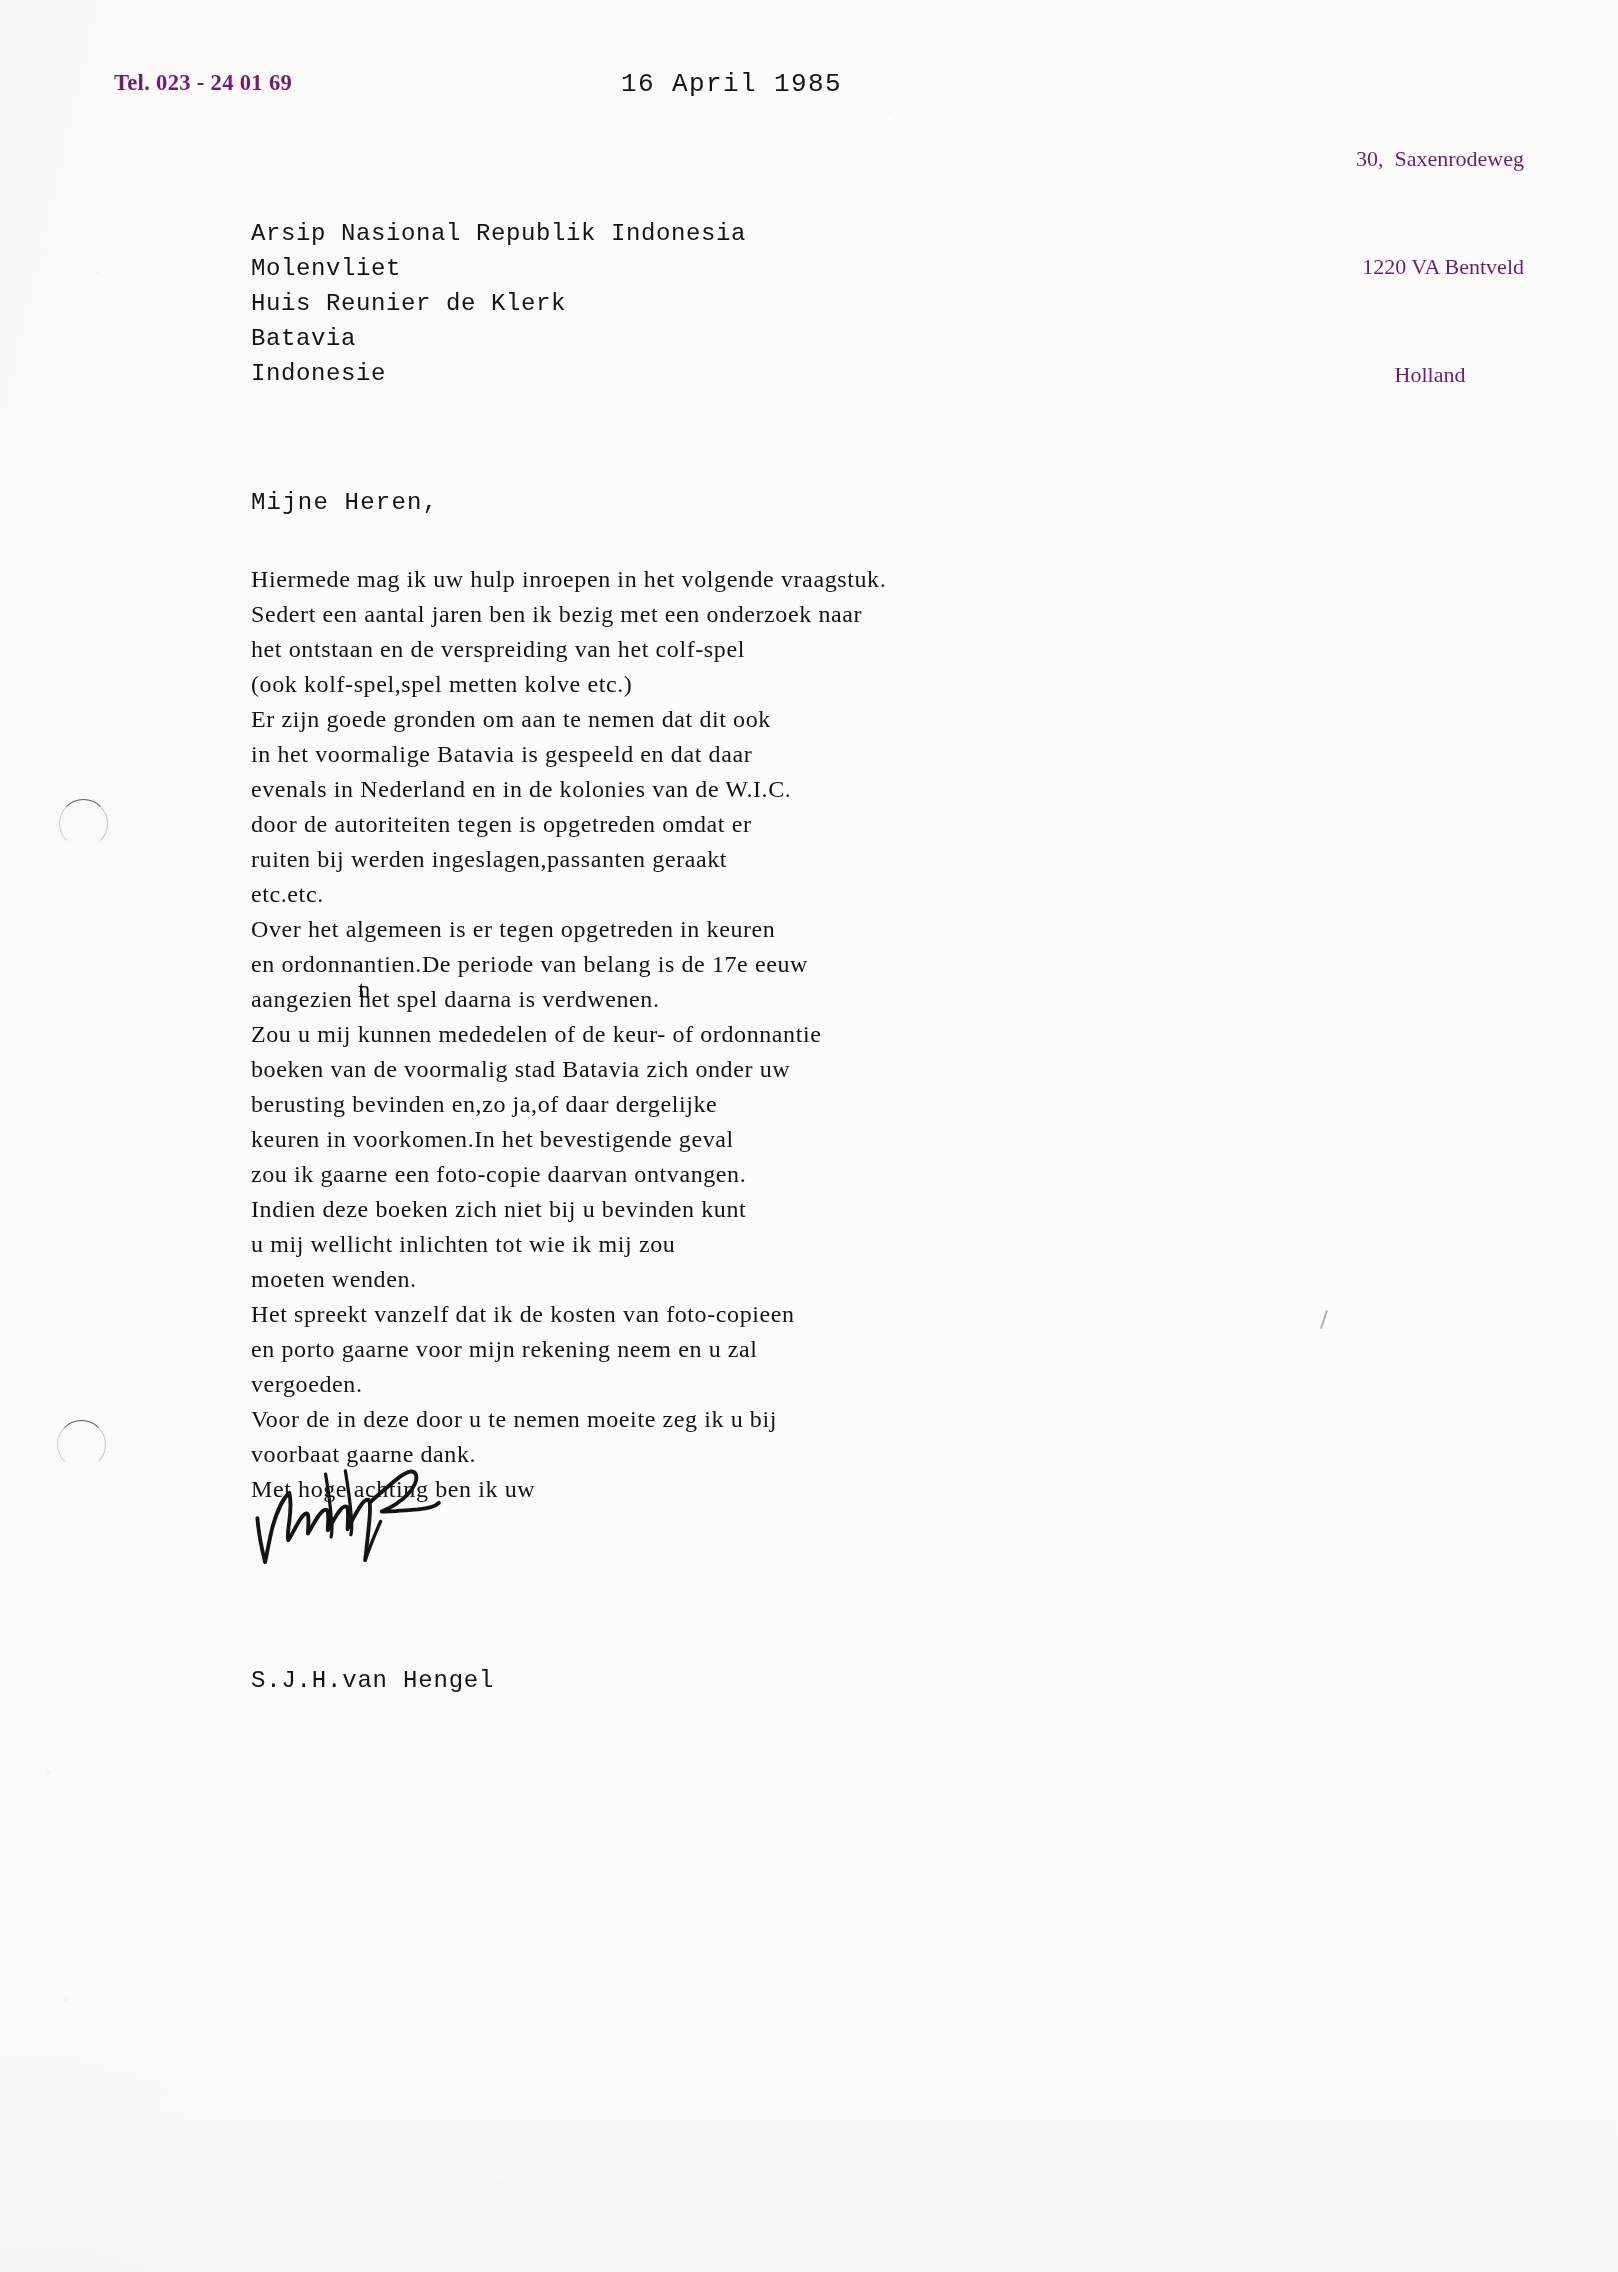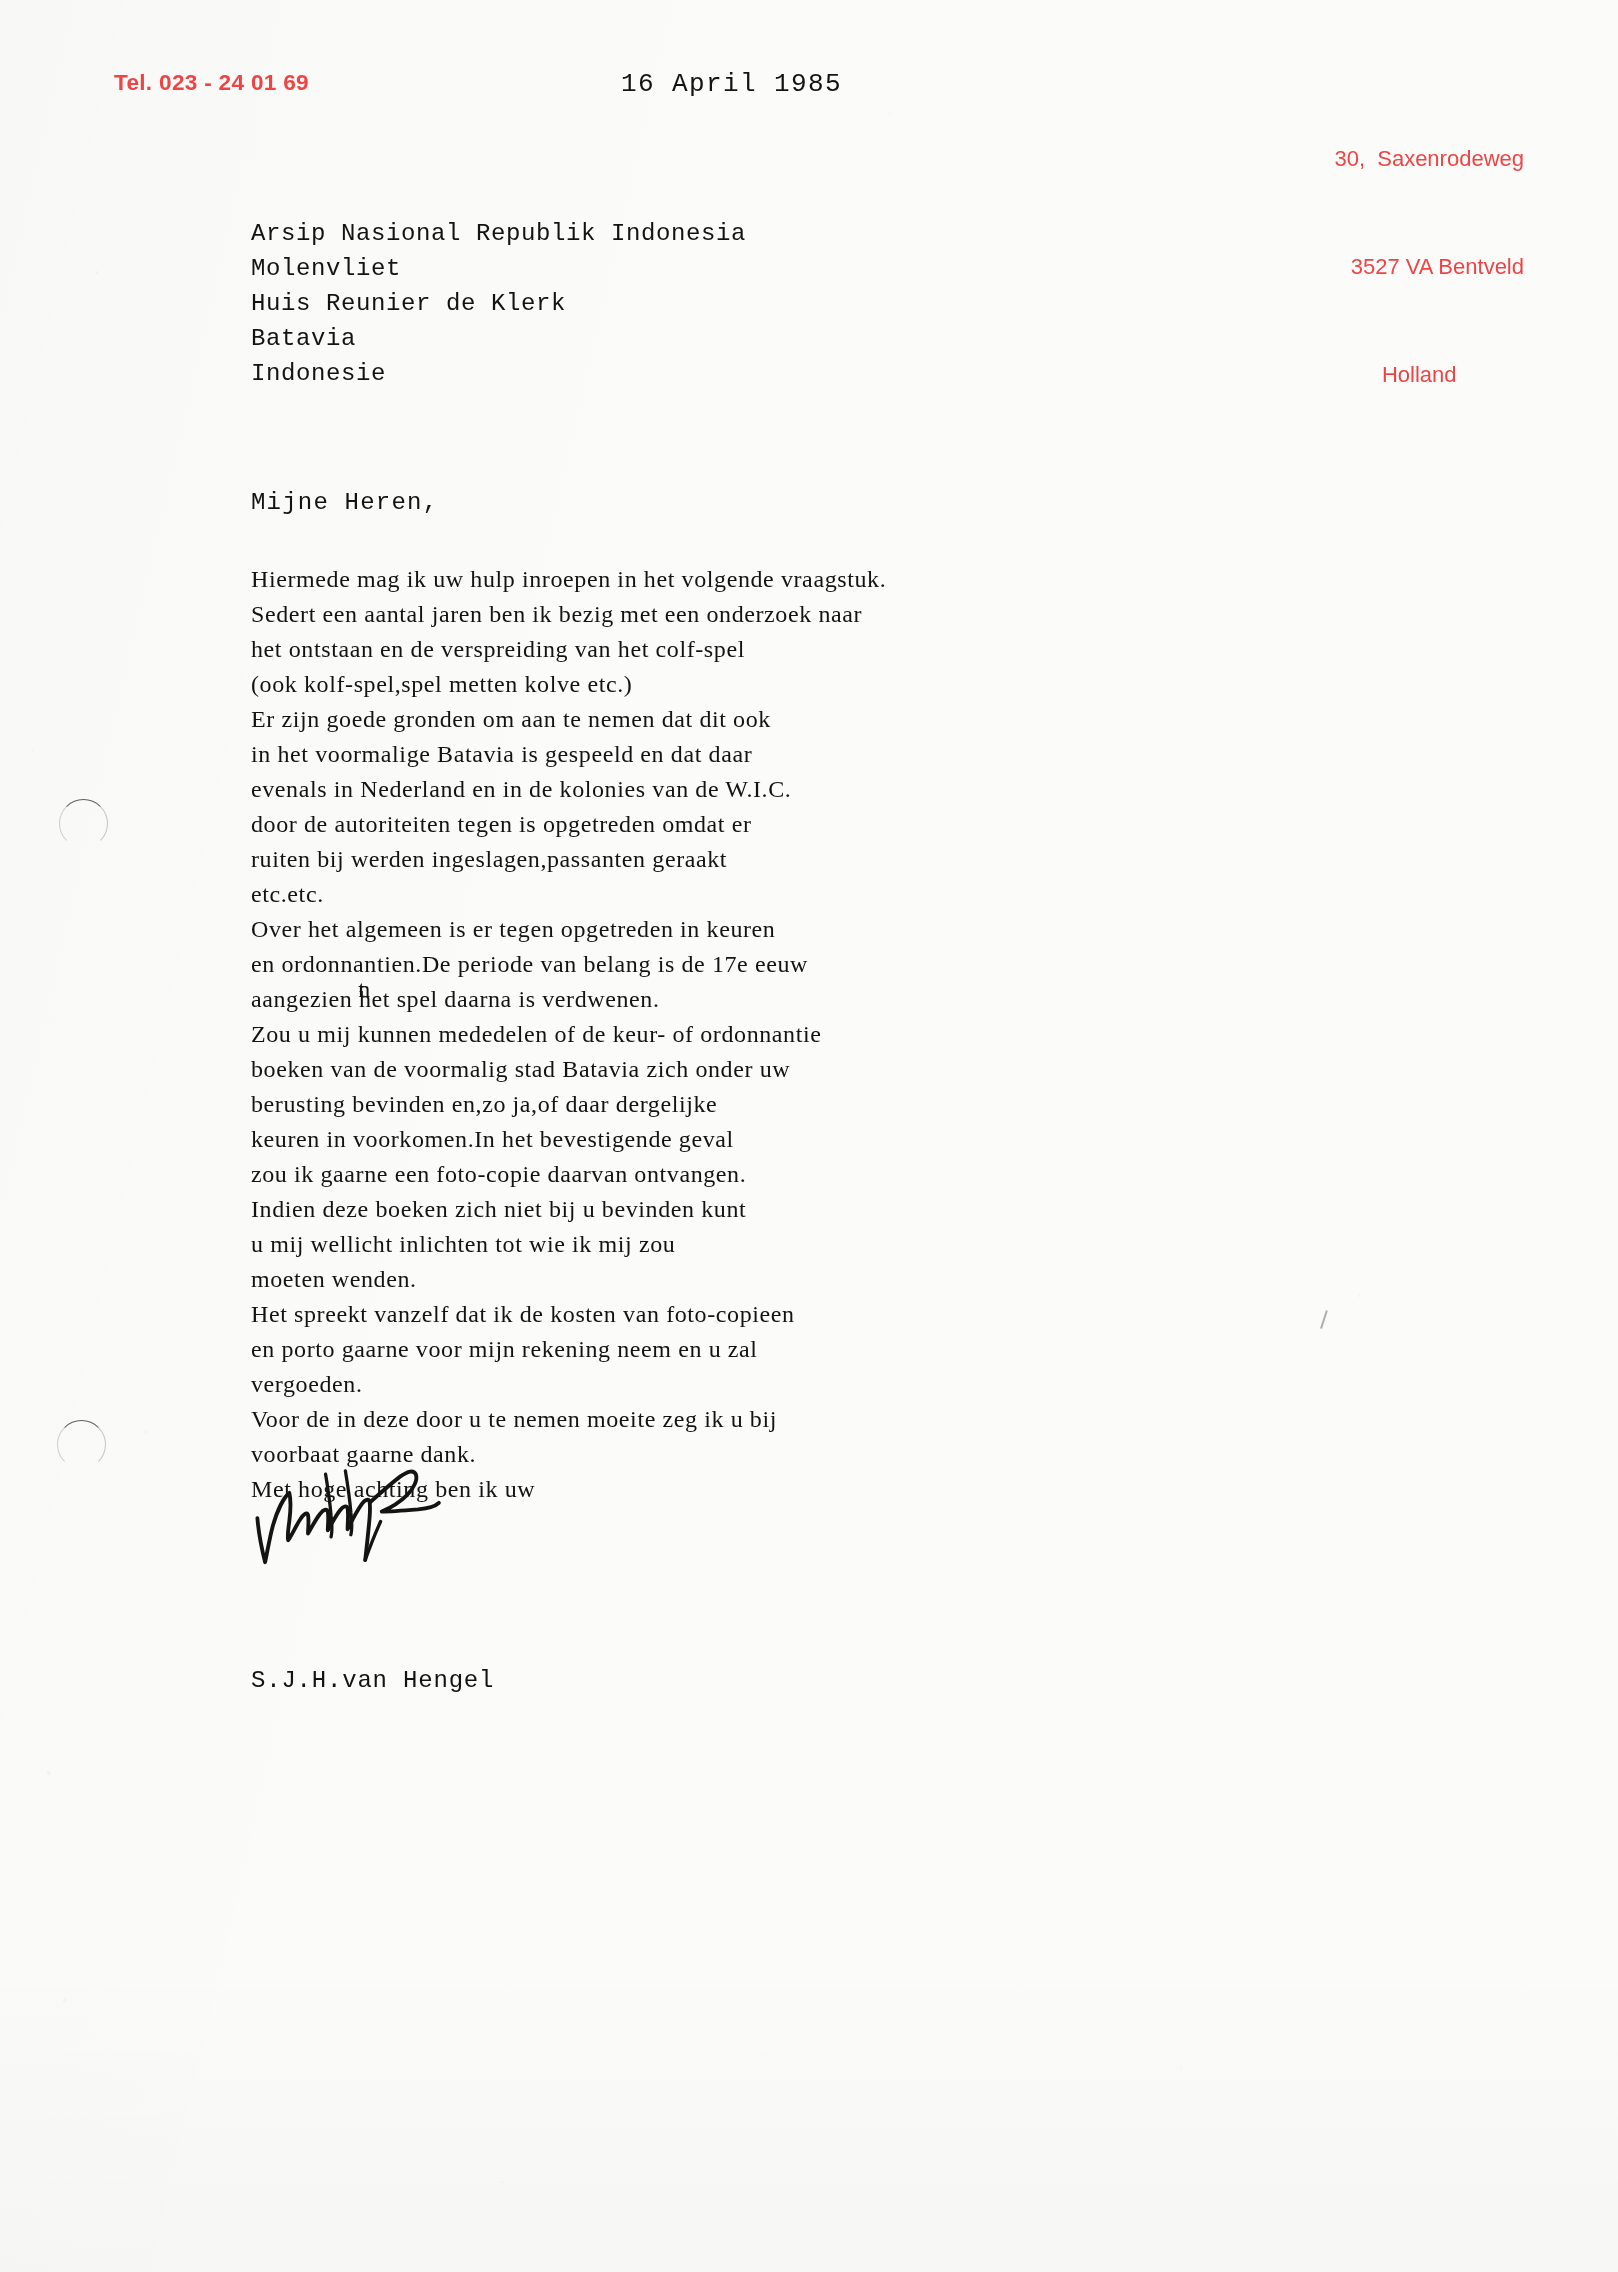--- a/index.html
+++ b/index.html
@@ -34,22 +34,22 @@
       radial-gradient(circle at 84% 57%, rgba(0,0,0,.018) 0 1.1px, transparent 1.7px),
       radial-gradient(circle at 73% 91%, rgba(0,0,0,.016) 0 1.1px, transparent 1.7px),
       radial-gradient(circle at 31% 96%, rgba(0,0,0,.016) 0 1.1px, transparent 1.7px),
       linear-gradient(103deg, rgba(0,0,0,.012) 0%, rgba(0,0,0,0) 38%),
       linear-gradient(180deg, rgba(0,0,0,0) 86%, rgba(0,0,0,.018) 100%);
   }
 
   
   .letterhead {
     position: absolute;
-    font-family: Liberation Sans, sans-serif;
-    color: #ef4444;
+    font-family: Liberation Serif, serif;
+    color: #701a75;
     white-space: pre;
   }
   #tel-line {
     left: 114px;
     top: 70px;
     font-size: 22.6px;
     font-weight: 700;
     letter-spacing: 0.3px;
   }
   #return-address {
@@ -137,21 +137,21 @@
 <body>
 
 <div id="page">
 
   <div id="paper-noise"></div>
 
   <div class="letterhead" id="tel-line">Tel. 023 - 24 01 69</div>
 
   <div class="letterhead" id="return-address">
     <span class="addr-line">30,  Saxenrodeweg</span>
-    <span class="addr-line">3527 VA Bentveld</span>
+    <span class="addr-line">1220 VA Bentveld</span>
     <span class="addr-line country">Holland</span>
   </div>
 
   <div class="tw" id="date-line">16 April 1985</div>
 
   <div class="tw" id="recipient-block"><span class="addr-row">Arsip Nasional Republik Indonesia</span><span class="addr-row">Molenvliet</span><span class="addr-row">Huis Reunier de Klerk</span><span class="addr-row">Batavia</span><span class="addr-row">Indonesie</span></div>
 
   <div class="tw" id="salutation">Mijne Heren,</div>
 
   <div class="tw" id="body-block"><span class="body-row">Hiermede mag ik uw hulp inroepen in het volgende vraagstuk.</span><span class="body-row">Sedert een aantal jaren ben ik bezig met een onderzoek naar</span><span class="body-row">het ontstaan en de verspreiding van het colf-spel</span><span class="body-row">(ook kolf-spel,spel metten kolve etc.)</span><span class="body-row">Er zijn goede gronden om aan te nemen dat dit ook</span><span class="body-row">in het voormalige Batavia is gespeeld en dat daar</span><span class="body-row">evenals in Nederland en in de kolonies van de W.I.C.</span><span class="body-row">door de autoriteiten tegen is opgetreden omdat er</span><span class="body-row">ruiten bij werden ingeslagen,passanten geraakt</span><span class="body-row">etc.etc.</span><span class="body-row">Over het algemeen is er tegen opgetreden in keuren</span><span class="body-row">en ordonna<span class="overstrike"><span>t</span><span>n</span></span>ntien.De periode van belang is de 17e eeuw</span><span class="body-row">aangezien het spel daarna is verdwenen.</span><span class="body-row">Zou u mij kunnen mededelen of de keur- of ordonnantie</span><span class="body-row">boeken van de voormalig stad Batavia zich onder uw</span><span class="body-row">berusting bevinden en,zo ja,of daar dergelijke</span><span class="body-row">keuren in voorkomen.In het bevestigende geval</span><span class="body-row">zou ik gaarne een foto-copie daarvan ontvangen.</span><span class="body-row">Indien deze boeken zich niet bij u bevinden kunt</span><span class="body-row">u mij wellicht inlichten tot wie ik mij zou</span><span class="body-row">moeten wenden.</span><span class="body-row">Het spreekt vanzelf dat ik de kosten van foto-copieen</span><span class="body-row">en porto gaarne voor mijn rekening neem en u zal</span><span class="body-row">vergoeden.</span><span class="body-row">Voor de in deze door u te nemen moeite zeg ik u bij</span><span class="body-row">voorbaat gaarne dank.</span><span class="body-row">Met hoge achting ben ik uw</span></div>

